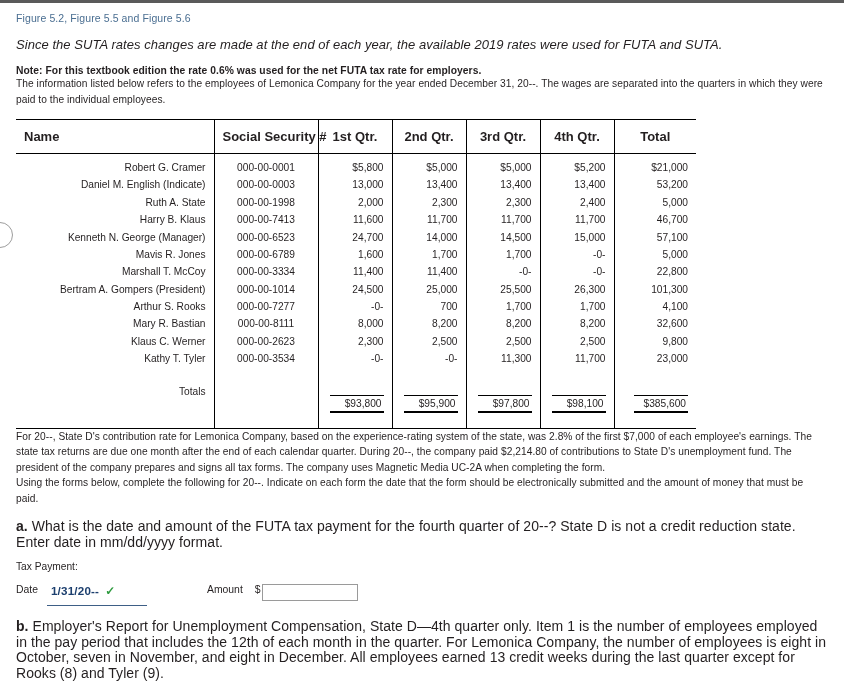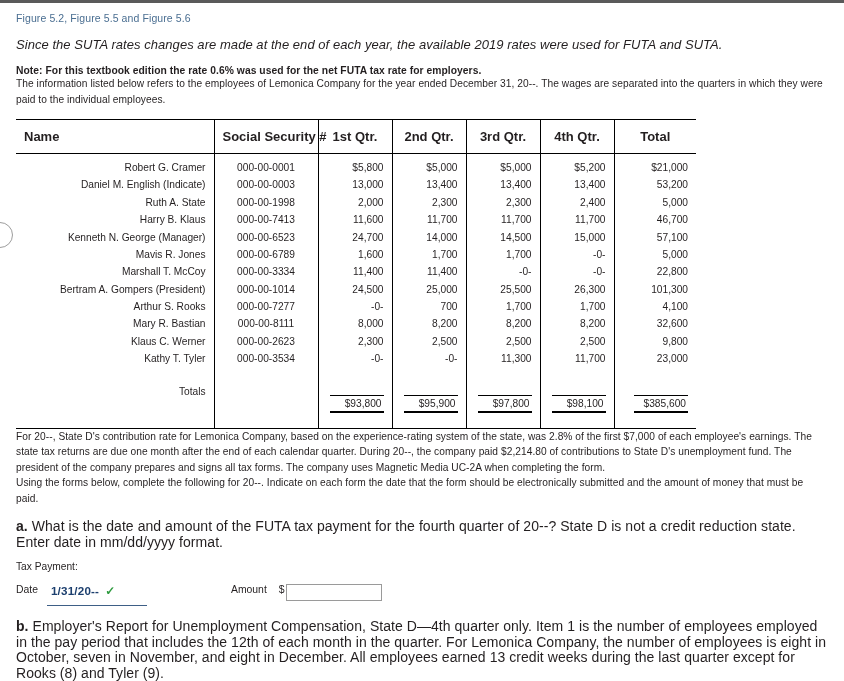--- a/index.html
+++ b/index.html
@@ -167,21 +167,21 @@
     font-size: 11.6px;
     letter-spacing: .2px;
   }
   .checkmark {
     color: #2e9b3f;
     font-size: 12px;
     font-weight: bold;
     line-height: 1;
   }
   .lbl-amount {
-    margin-left: 84px;
+    margin-left: 60px;
     margin-right: 12px;
   }
   .dollar-sign { margin-right: 1px; font-size: 10.4px; }
   input.amount-input {
     width: 96px;
     height: 17px;
     border: 1px solid #9a9a9a;
     background: #ffffff;
     font-family: "Liberation Sans", sans-serif;
     font-size: 10.4px;

